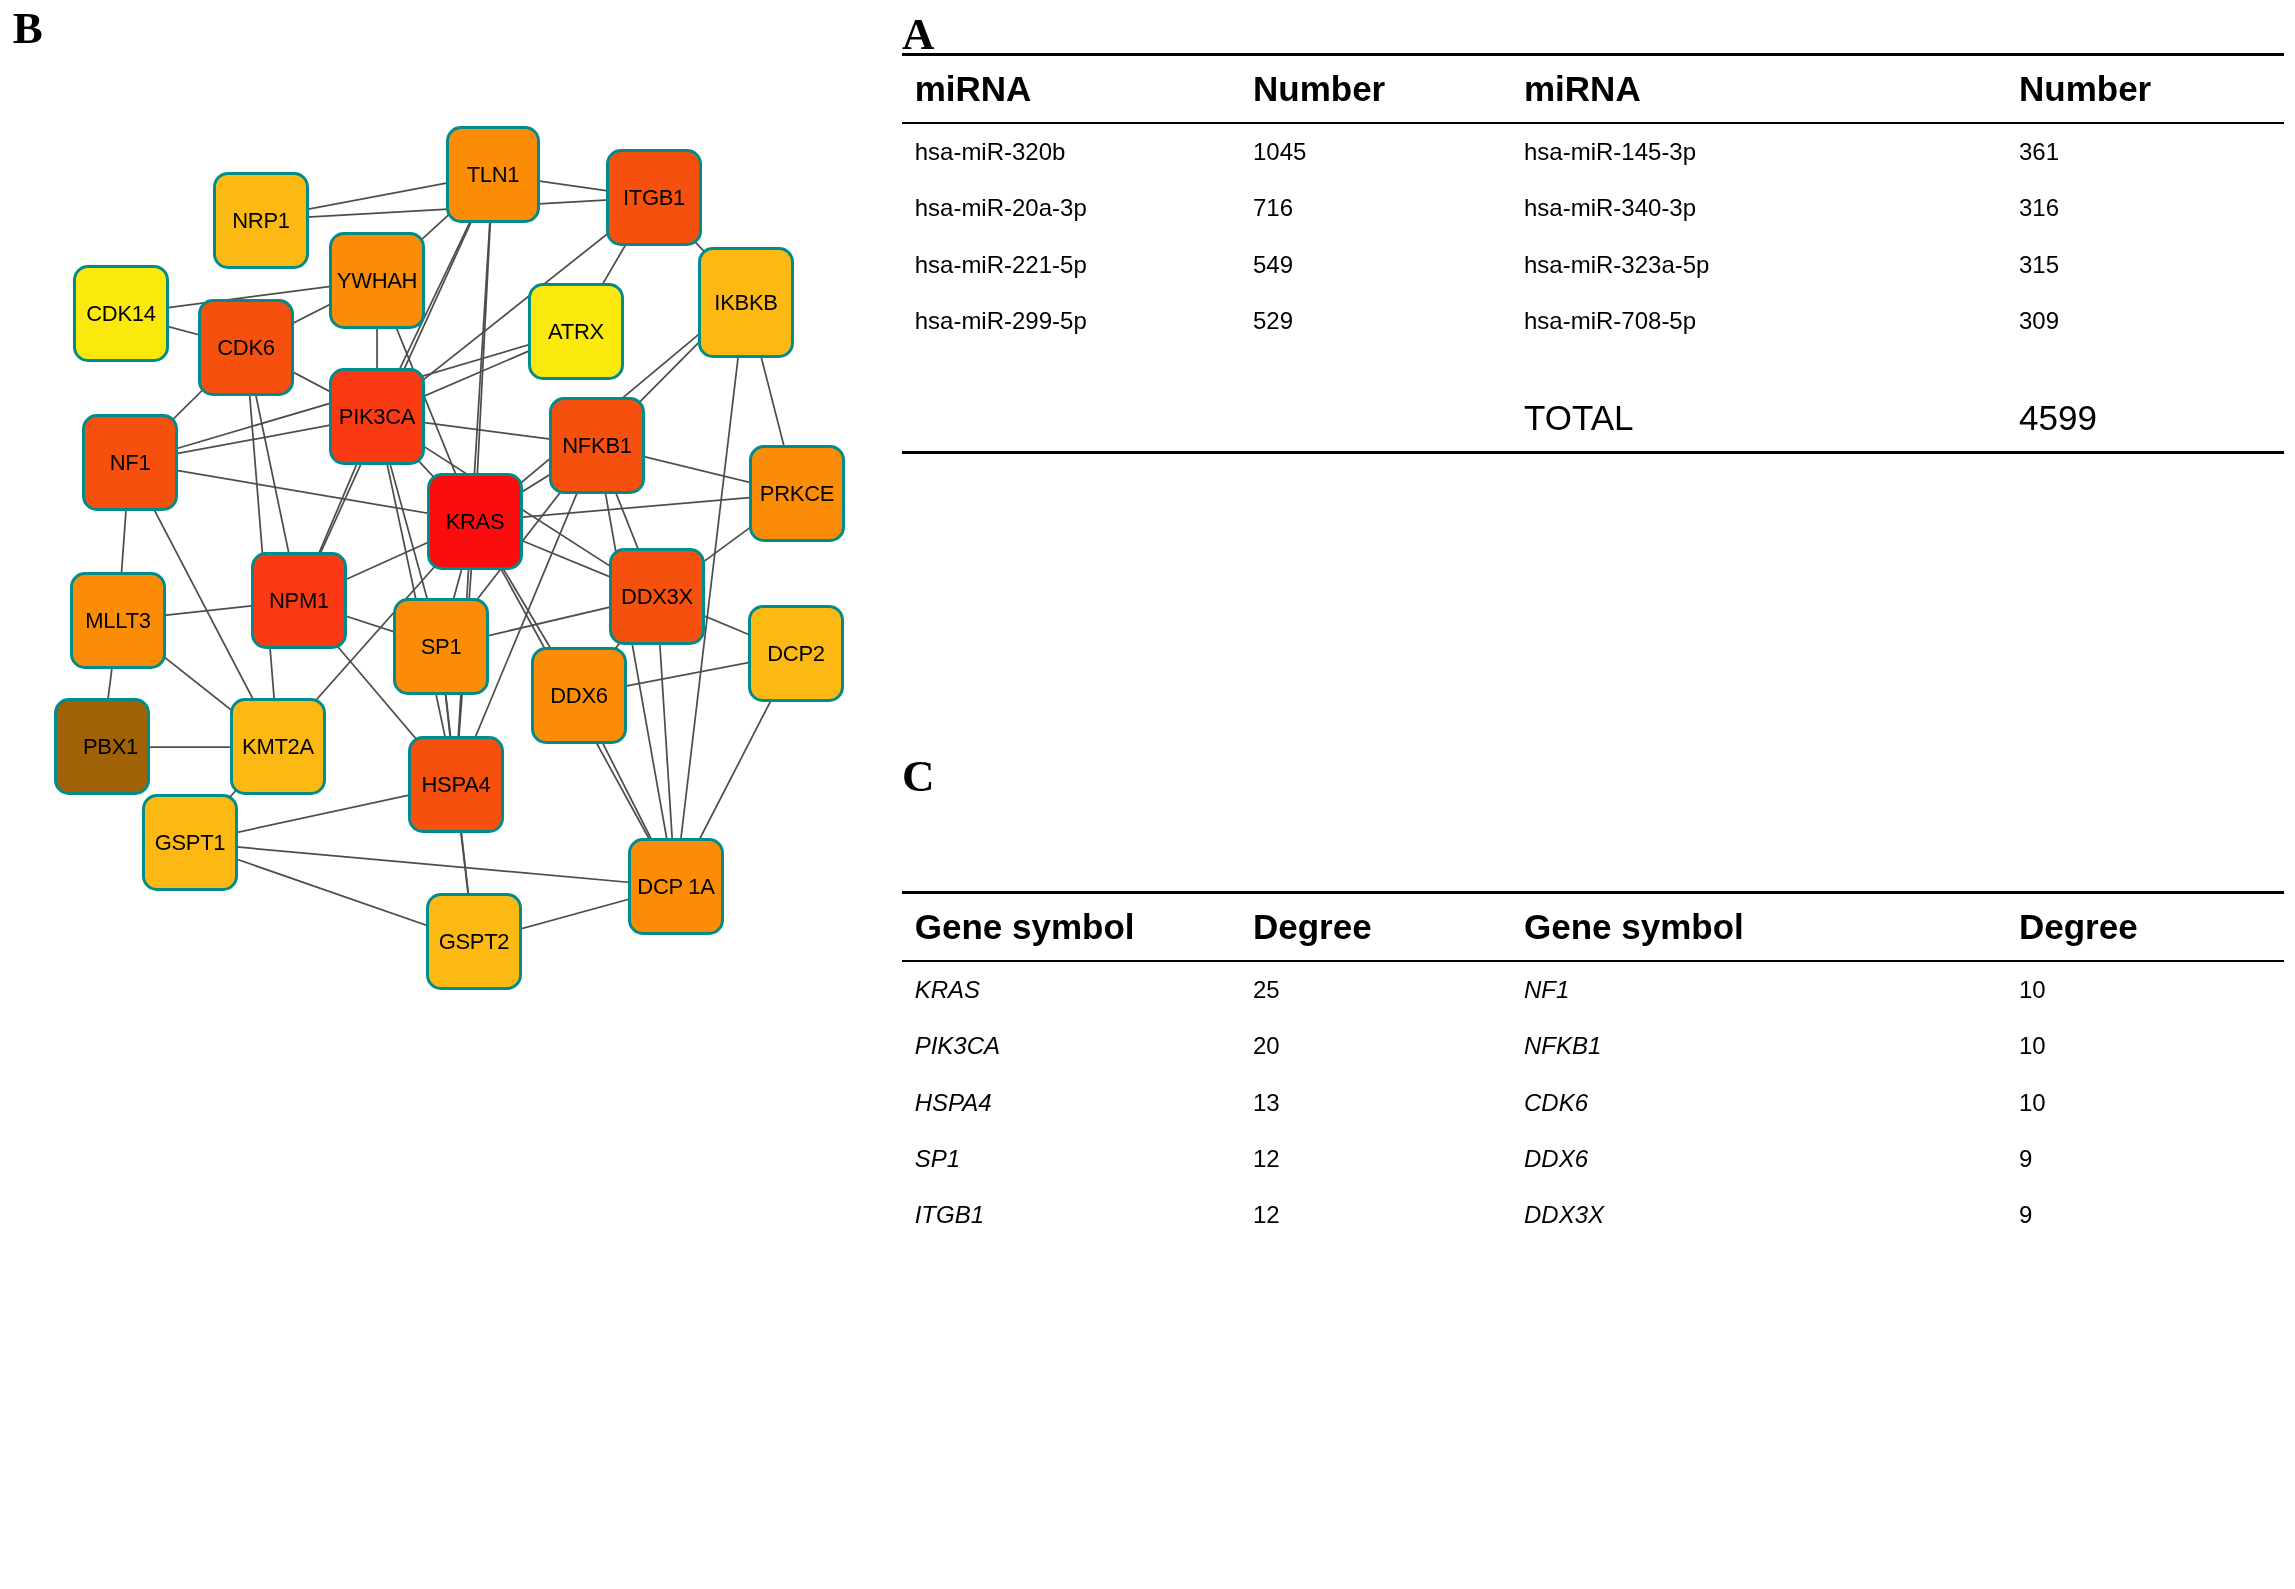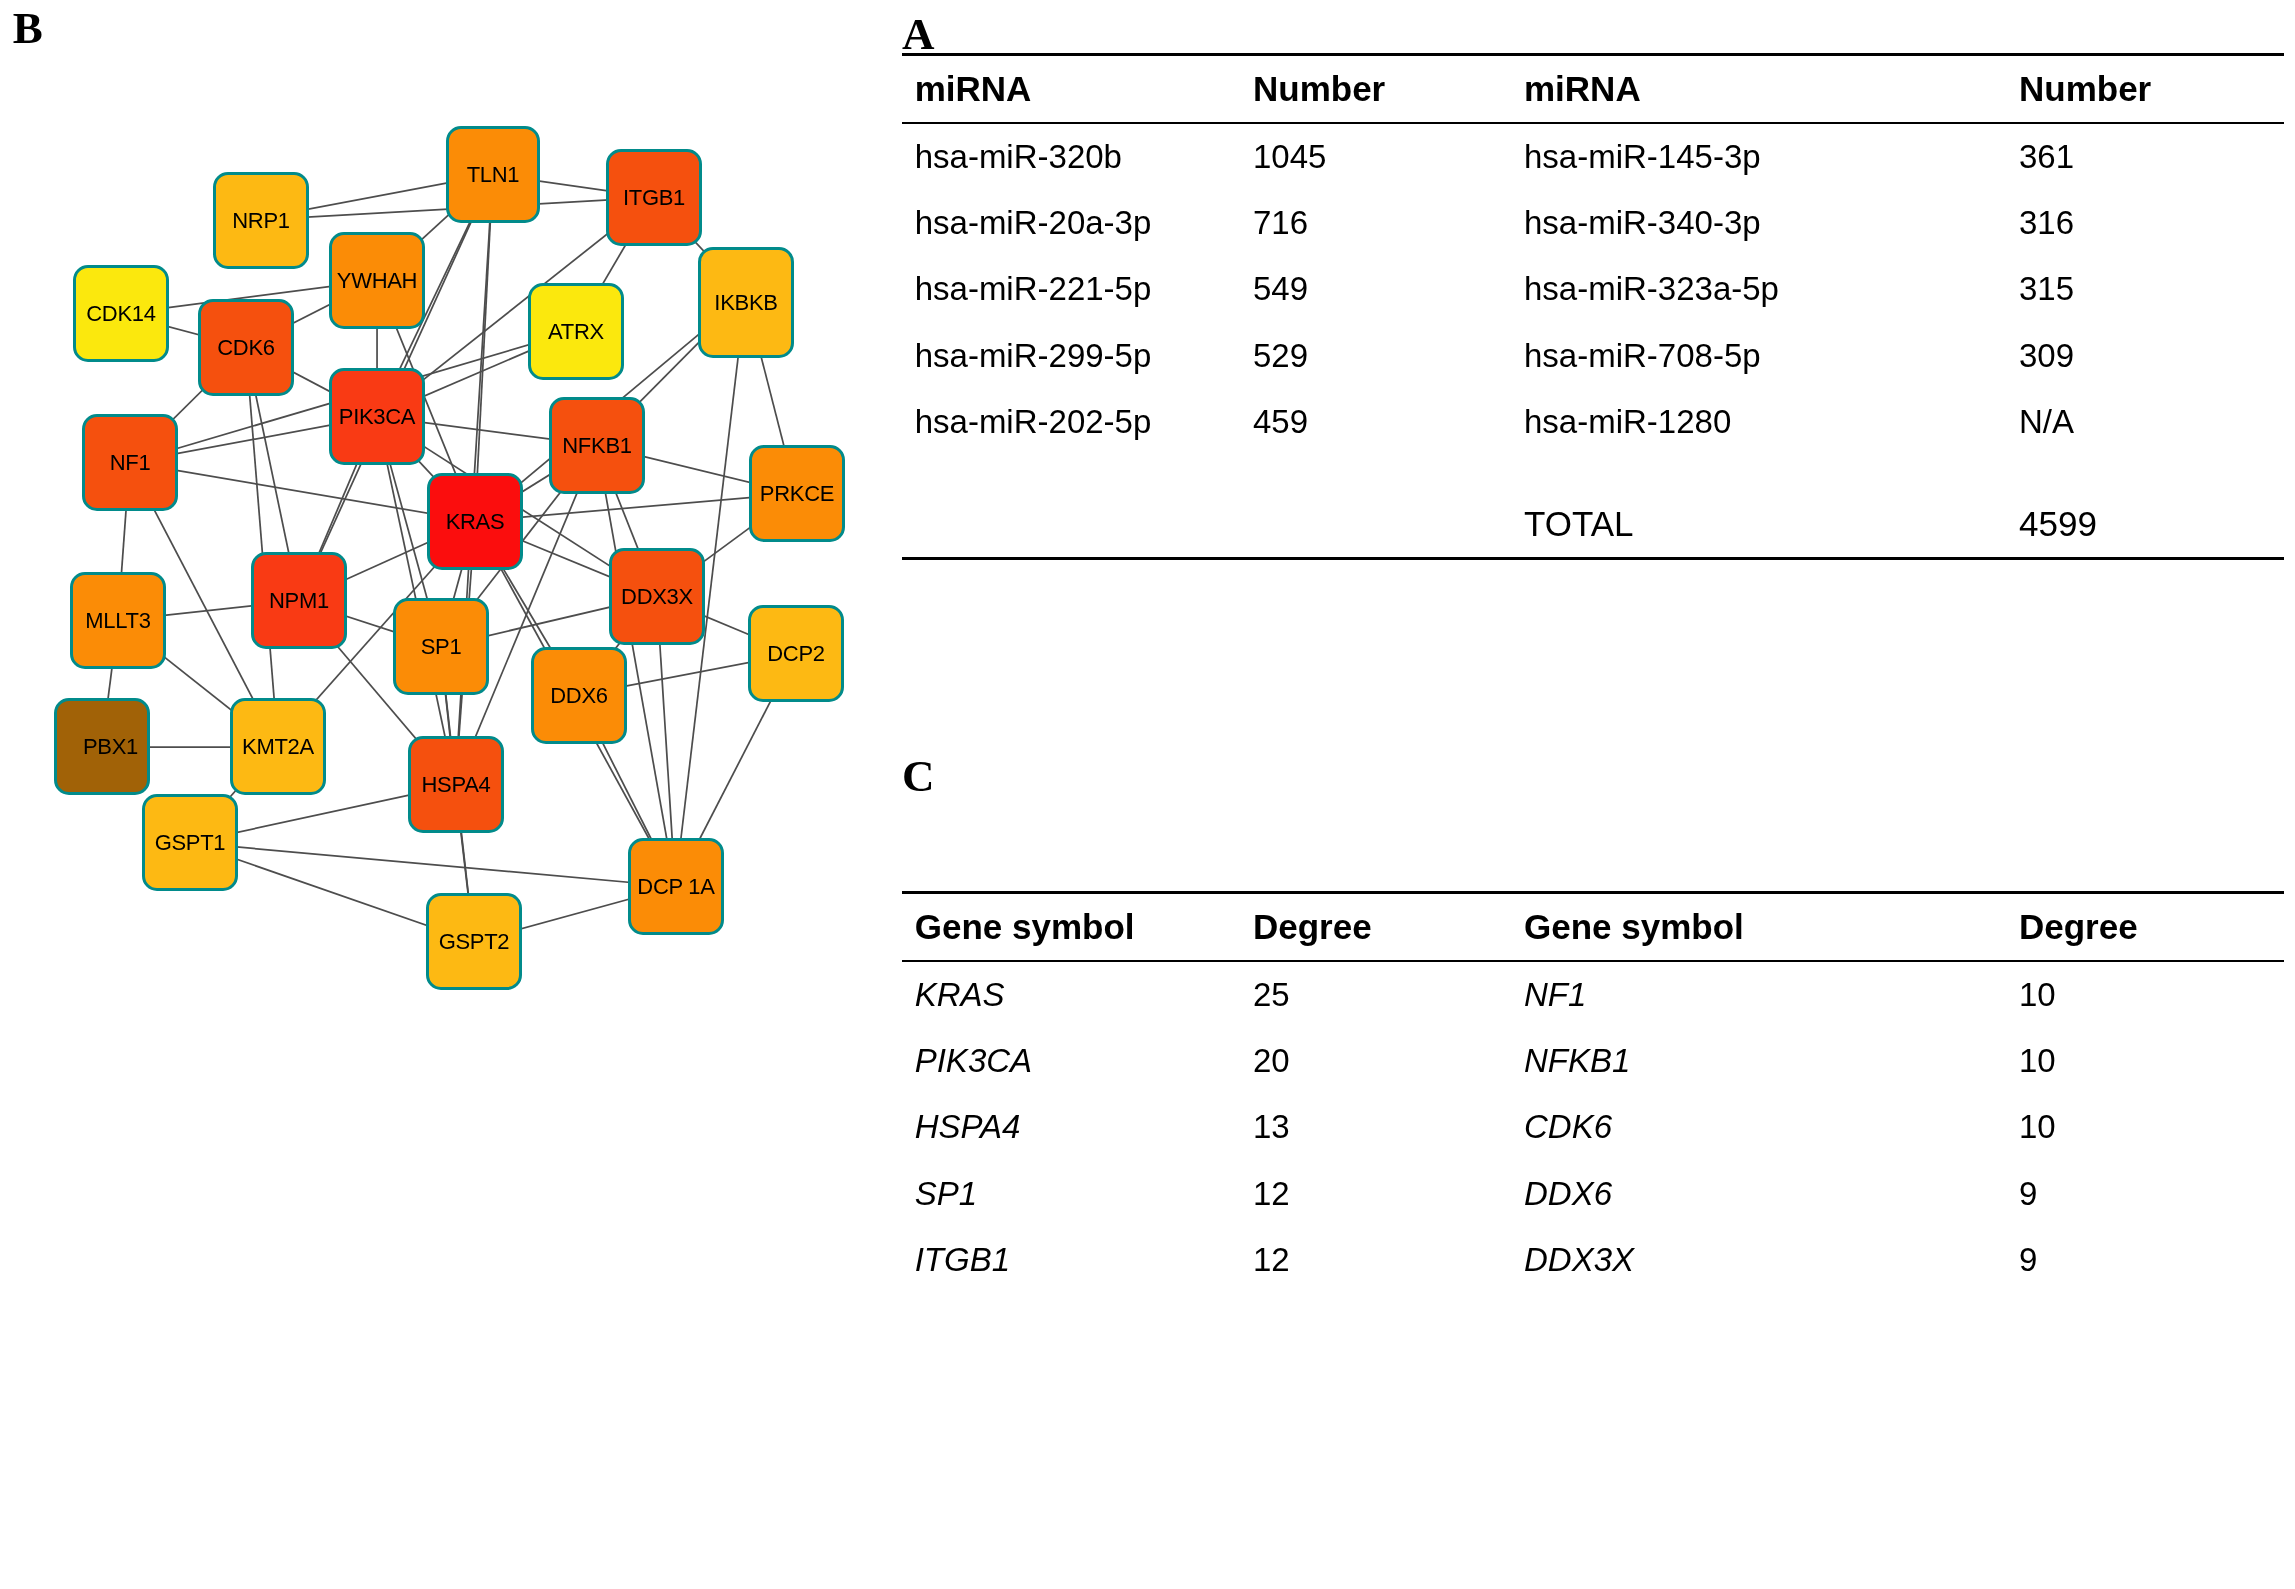--- a/index.html
+++ b/index.html
@@ -81,21 +81,21 @@
   .rule-mid  { border-top: 2.9px solid #000; }
   .rule-bot  { border-bottom: 3.5px solid #000; }
 
   .hdr-cell {
     font-weight: bold;
     font-size: 35px;
     line-height: 1.12;
     padding: 12.7px 0 14px 0 !important;
   }
   .body-cell {
-    font-size: 33px;
+    font-size: 24px;
     line-height: 1.1;
     padding: 15px 0 15px 0 !important;
   }
   .body-cell.italic { font-style: italic; }
   .spacer-row td { height: 37px; }
   .total-cell { font-size: 35px; padding: 11.5px 0 12.7px 0 !important; }
 
   .col-a1 { width: 351px; }
   .col-a2 { width: 271px; }
   .col-a3 { width: 495px; }
@@ -302,26 +302,20 @@
           <td class="body-cell">549</td>
           <td class="body-cell">hsa-miR-323a-5p</td>
           <td class="body-cell">315</td>
         </tr>
         <tr>
           <td class="body-cell pad-l">hsa-miR-299-5p</td>
           <td class="body-cell">529</td>
           <td class="body-cell">hsa-miR-708-5p</td>
           <td class="body-cell">309</td>
         </tr>
-        <tr>
-          <td class="body-cell pad-l">hsa-miR-202-5p</td>
-          <td class="body-cell">459</td>
-          <td class="body-cell">hsa-miR-1280</td>
-          <td class="body-cell">N/A</td>
-        </tr>
         <tr class="spacer-row">
           <td></td>
           <td></td>
           <td></td>
           <td></td>
         </tr>
         <tr>
           <td class="total-cell pad-l rule-bot"></td>
           <td class="total-cell rule-bot"></td>
           <td class="total-cell rule-bot">TOTAL</td>

